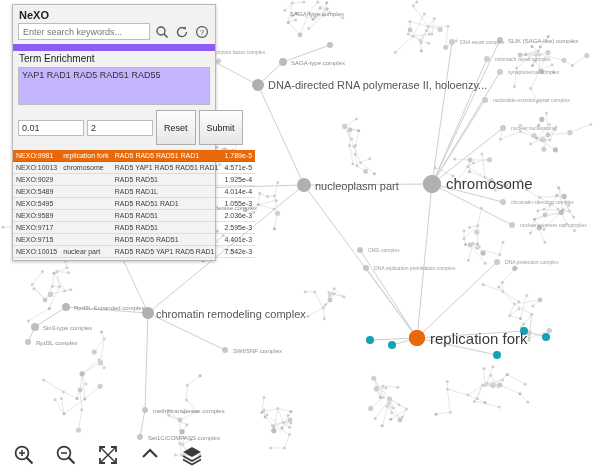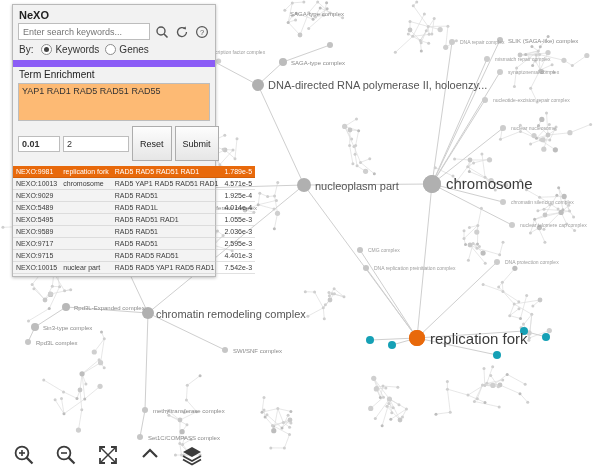--- a/index.html
+++ b/index.html
@@ -137,21 +137,21 @@
     border-top: 7px solid #8b5cf6;
   }
   #gene-textarea {
     display: block;
     margin: 0 5px 5px 5px;
     width: 192px;
     height: 38px;
     font-size: 9px;
     color: #333;
     border: 1px solid #bdbdbd;
-    background: #fdba74;
+    background: #c4b5fd;
     padding: 2px 3px;
     box-sizing: border-box;
     resize: none;
     font-family: "Liberation Sans", sans-serif;
   }
   .param-row {
     display: flex;
     align-items: center;
     padding: 0 5px 5px 5px;
     gap: 3px;
@@ -159,21 +159,21 @@
   .param-input {
     height: 16px;
     font-size: 9px;
     border: 1px solid #bdbdbd;
     background: #fff;
     padding: 0 3px;
     box-sizing: border-box;
     font-family: "Liberation Sans", sans-serif;
     color: #333;
   }
-  #pvalue-input { width: 42px; font-weight: bold; }
+  #pvalue-input { width: 66px; }
   #count-input { width: 66px; }
   .btn {
     height: 35px;
     font-size: 9px;
     border: 1px solid #adadad;
     border-radius: 0;
     background: linear-gradient(#fdfdfd, #e6e6e6);
     color: #222;
     padding: 0 7px;
     cursor: pointer;
@@ -1153,31 +1153,20 @@
       </svg>
     </div>
     <div class="icon-btn">
       <svg width="14" height="14" viewBox="0 0 14 14">
         <circle cx="7" cy="7" r="5.4" fill="none" stroke="#555" stroke-width="1.2"></circle>
         <text x="7" y="10" font-size="7.5" text-anchor="middle" fill="#555" font-family="Liberation Sans, sans-serif">?</text>
       </svg>
     </div>
   </div>
 
-  <div class="radio-row">
-    <span class="by-label">By:</span>
-    <span class="radio-item">
-      <span class="radio checked"></span>
-      <span>Keywords</span>
-    </span>
-    <span class="radio-item">
-      <span class="radio"></span>
-      <span>Genes</span>
-    </span>
-  </div>
 
   <div id="term-enrichment-header">Term Enrichment</div>
 
   <textarea id="gene-textarea" style="">YAP1 RAD1 RAD5 RAD51 RAD55</textarea>
 
   <div class="param-row">
     <input id="pvalue-input" class="param-input" type="text" value="0.01" style="">
     <input id="count-input" class="param-input" type="text" value="2" style="">
     <button class="btn">Reset</button>
     <button class="btn">Submit</button>

